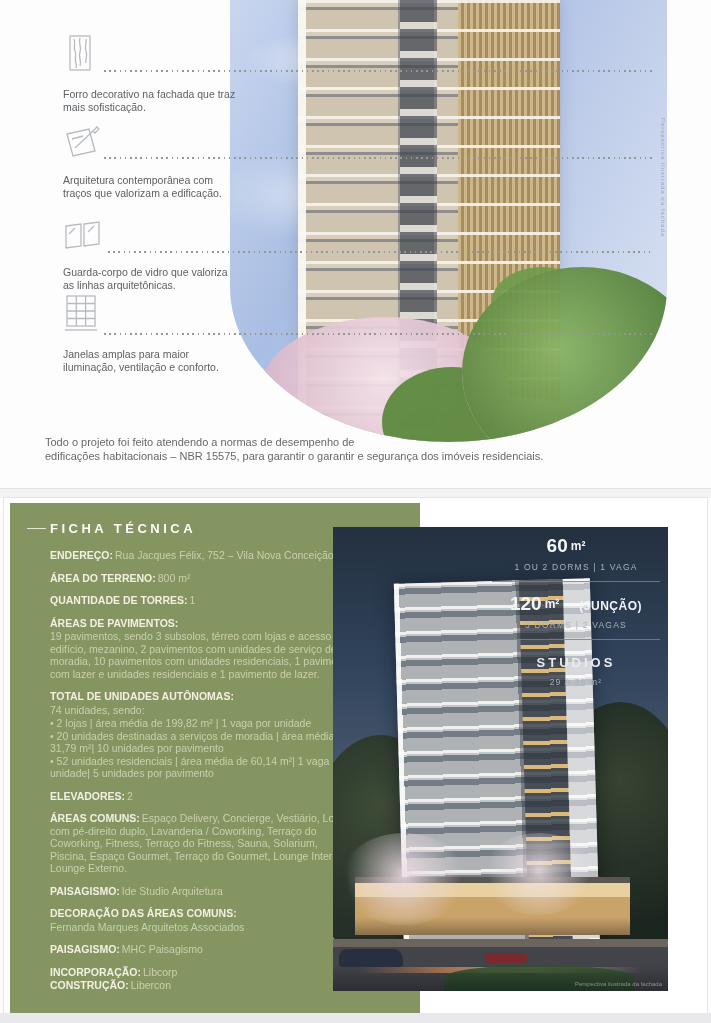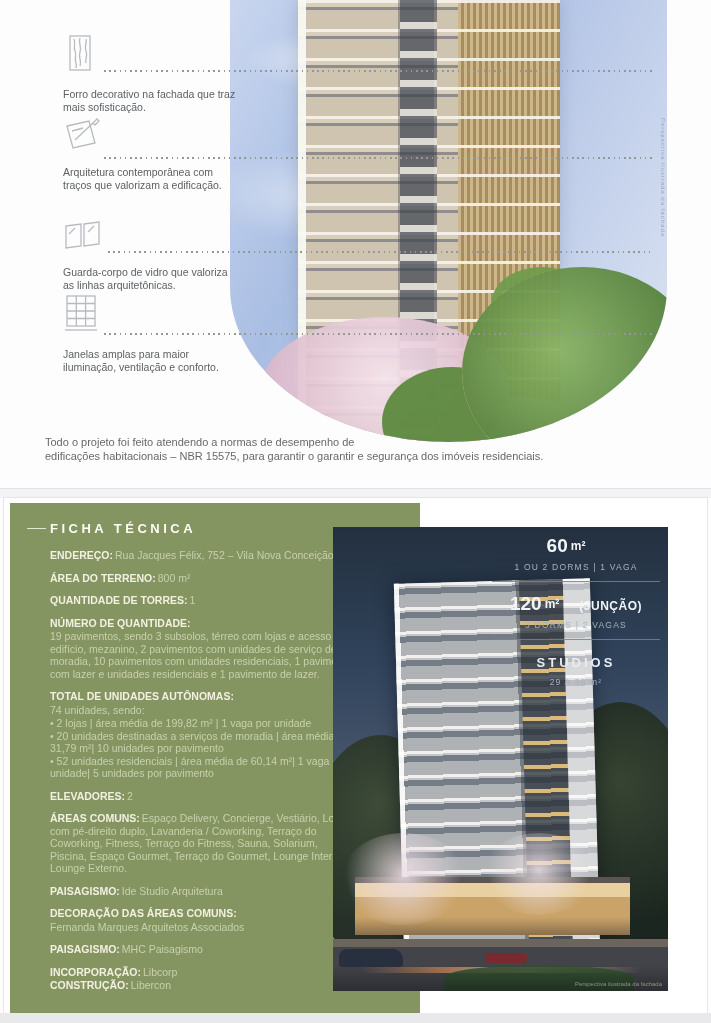--- a/index.html
+++ b/index.html
@@ -41,21 +41,21 @@
     background-image:repeating-linear-gradient(90deg,#94979a 0 1.6px, transparent 1.6px 5.2px); }
   #dot1 { left:104px; top:70px;  width:550px; }
   #dot2 { left:104px; top:157px; width:550px; }
   #dot3 { left:108px; top:251px; width:546px; }
   #dot4 { left:104px; top:333px; width:550px; }
 
   .callout { position:absolute; z-index:2; width:175px; }
   .callout .cicon { display:block; margin-bottom:10px; }
   .callout .ctext { font-size:10.5px; line-height:13px; color:#5d6164; }
   #co1 { left:63px; top:34px; }
-  #co2 { left:63px; top:116px; }
+  #co2 { left:63px; top:124px; }
   #co3 { left:63px; top:220px; }
   #co4 { left:63px; top:294px; }
   .cicon svg { stroke:#b7bbbf; stroke-width:1.3; fill:none; }
 
   .note { position:absolute; left:45px; top:436px; width:640px; font-size:11px; line-height:13.5px; color:#66696c; }
 
   
   .top-divider { position:absolute; left:0; top:488px; width:711px; height:10px; background:#f3f3f5; border-top:1px solid #e3e3e6; }
   .bottom-strip { position:absolute; left:0; top:1013px; width:711px; height:10px; background:#e9e9ec; }
 
@@ -205,21 +205,21 @@
         <span class="lbl">ENDEREÇO:</span><span class="val">Rua Jacques Félix, 752 – Vila Nova Conceição</span>
       </p>
       <p class="row">
         <span class="lbl">ÁREA DO TERRENO:</span><span class="val">800 m²</span>
       </p>
       <p class="row">
         <span class="lbl">QUANTIDADE DE TORRES:</span><span class="val">1</span>
       </p>
 
       <div class="group">
-        <p class="row tight"><span class="lbl">NÚMERO DE QUANTIDADE:</span></p>
+        <p class="row tight"><span class="lbl">ÁREAS DE PAVIMENTOS:</span></p>
         <p class="row tight val">19 pavimentos, sendo 3 subsolos, térreo com lojas e acesso ao edifício, mezanino, 2 pavimentos com unidades de serviço de moradia, 10 pavimentos com unidades residenciais, 1 pavimento com lazer e unidades residenciais e 1 pavimento de lazer.</p>
       </div>
 
       <div class="group">
         <p class="row tight"><span class="lbl">TOTAL DE UNIDADES AUTÔNOMAS:</span></p>
         <p class="row tight val">74 unidades, sendo:</p>
         <p class="bullet val">• 2 lojas | área média de 199,82 m² | 1 vaga por unidade</p>
         <p class="bullet val">• 20 unidades destinadas a serviços de moradia | área média de 31,79 m²| 10 unidades por pavimento</p>
         <p class="bullet val">• 52 unidades residenciais | área média de 60,14 m²| 1 vaga por unidade| 5 unidades por pavimento</p>
       </div>

